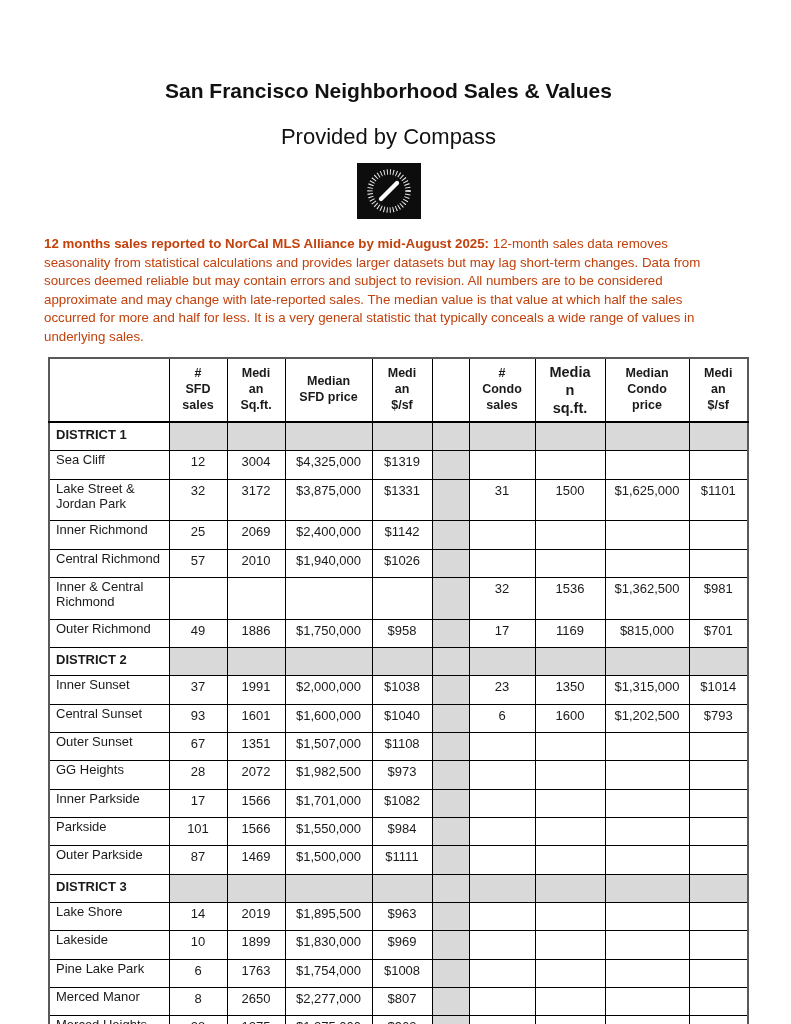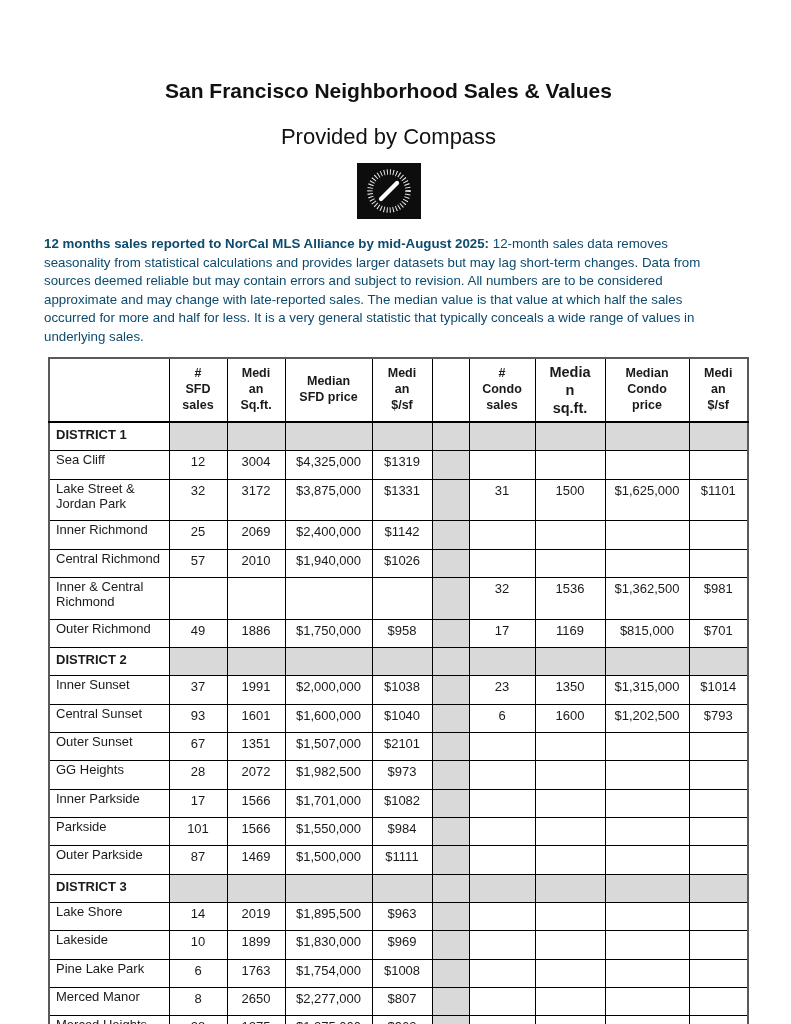--- a/index.html
+++ b/index.html
@@ -34,21 +34,21 @@
   .logo-wrap {
     margin: 13px auto 0 auto;
     width: 64px;
     height: 56px;
     display: block;
   }
   .intro {
     margin: 16px 44px 0 44px;
     font-size: 13.3px;
     line-height: 1.4;
-    color: #0c4a6e;
+    color: #c2410c;
     text-align: left;
   }
   .intro b { font-weight: bold; }
   table.sales {
     border-collapse: collapse;
     table-layout: fixed;
     margin: 10px 0 0 48px;
     width: 699px;
     border: 2px solid #595959;
     font-size: 13px;
@@ -255,21 +255,21 @@
           <td class="c-num">6</td>
           <td class="c-num">1600</td>
           <td class="c-num">$1,202,500</td>
           <td class="c-num">$793</td>
         </tr>
         <tr>
           <td class="c-name">Outer Sunset</td>
           <td class="c-num">67</td>
           <td class="c-num">1351</td>
           <td class="c-num">$1,507,000</td>
-          <td class="c-num">$2101</td>
+          <td class="c-num">$1108</td>
           <td class="c-num gray"></td>
           <td class="c-num"></td>
           <td class="c-num"></td>
           <td class="c-num"></td>
           <td class="c-num"></td>
         </tr>
         <tr>
           <td class="c-name">GG Heights</td>
           <td class="c-num">28</td>
           <td class="c-num">2072</td>

